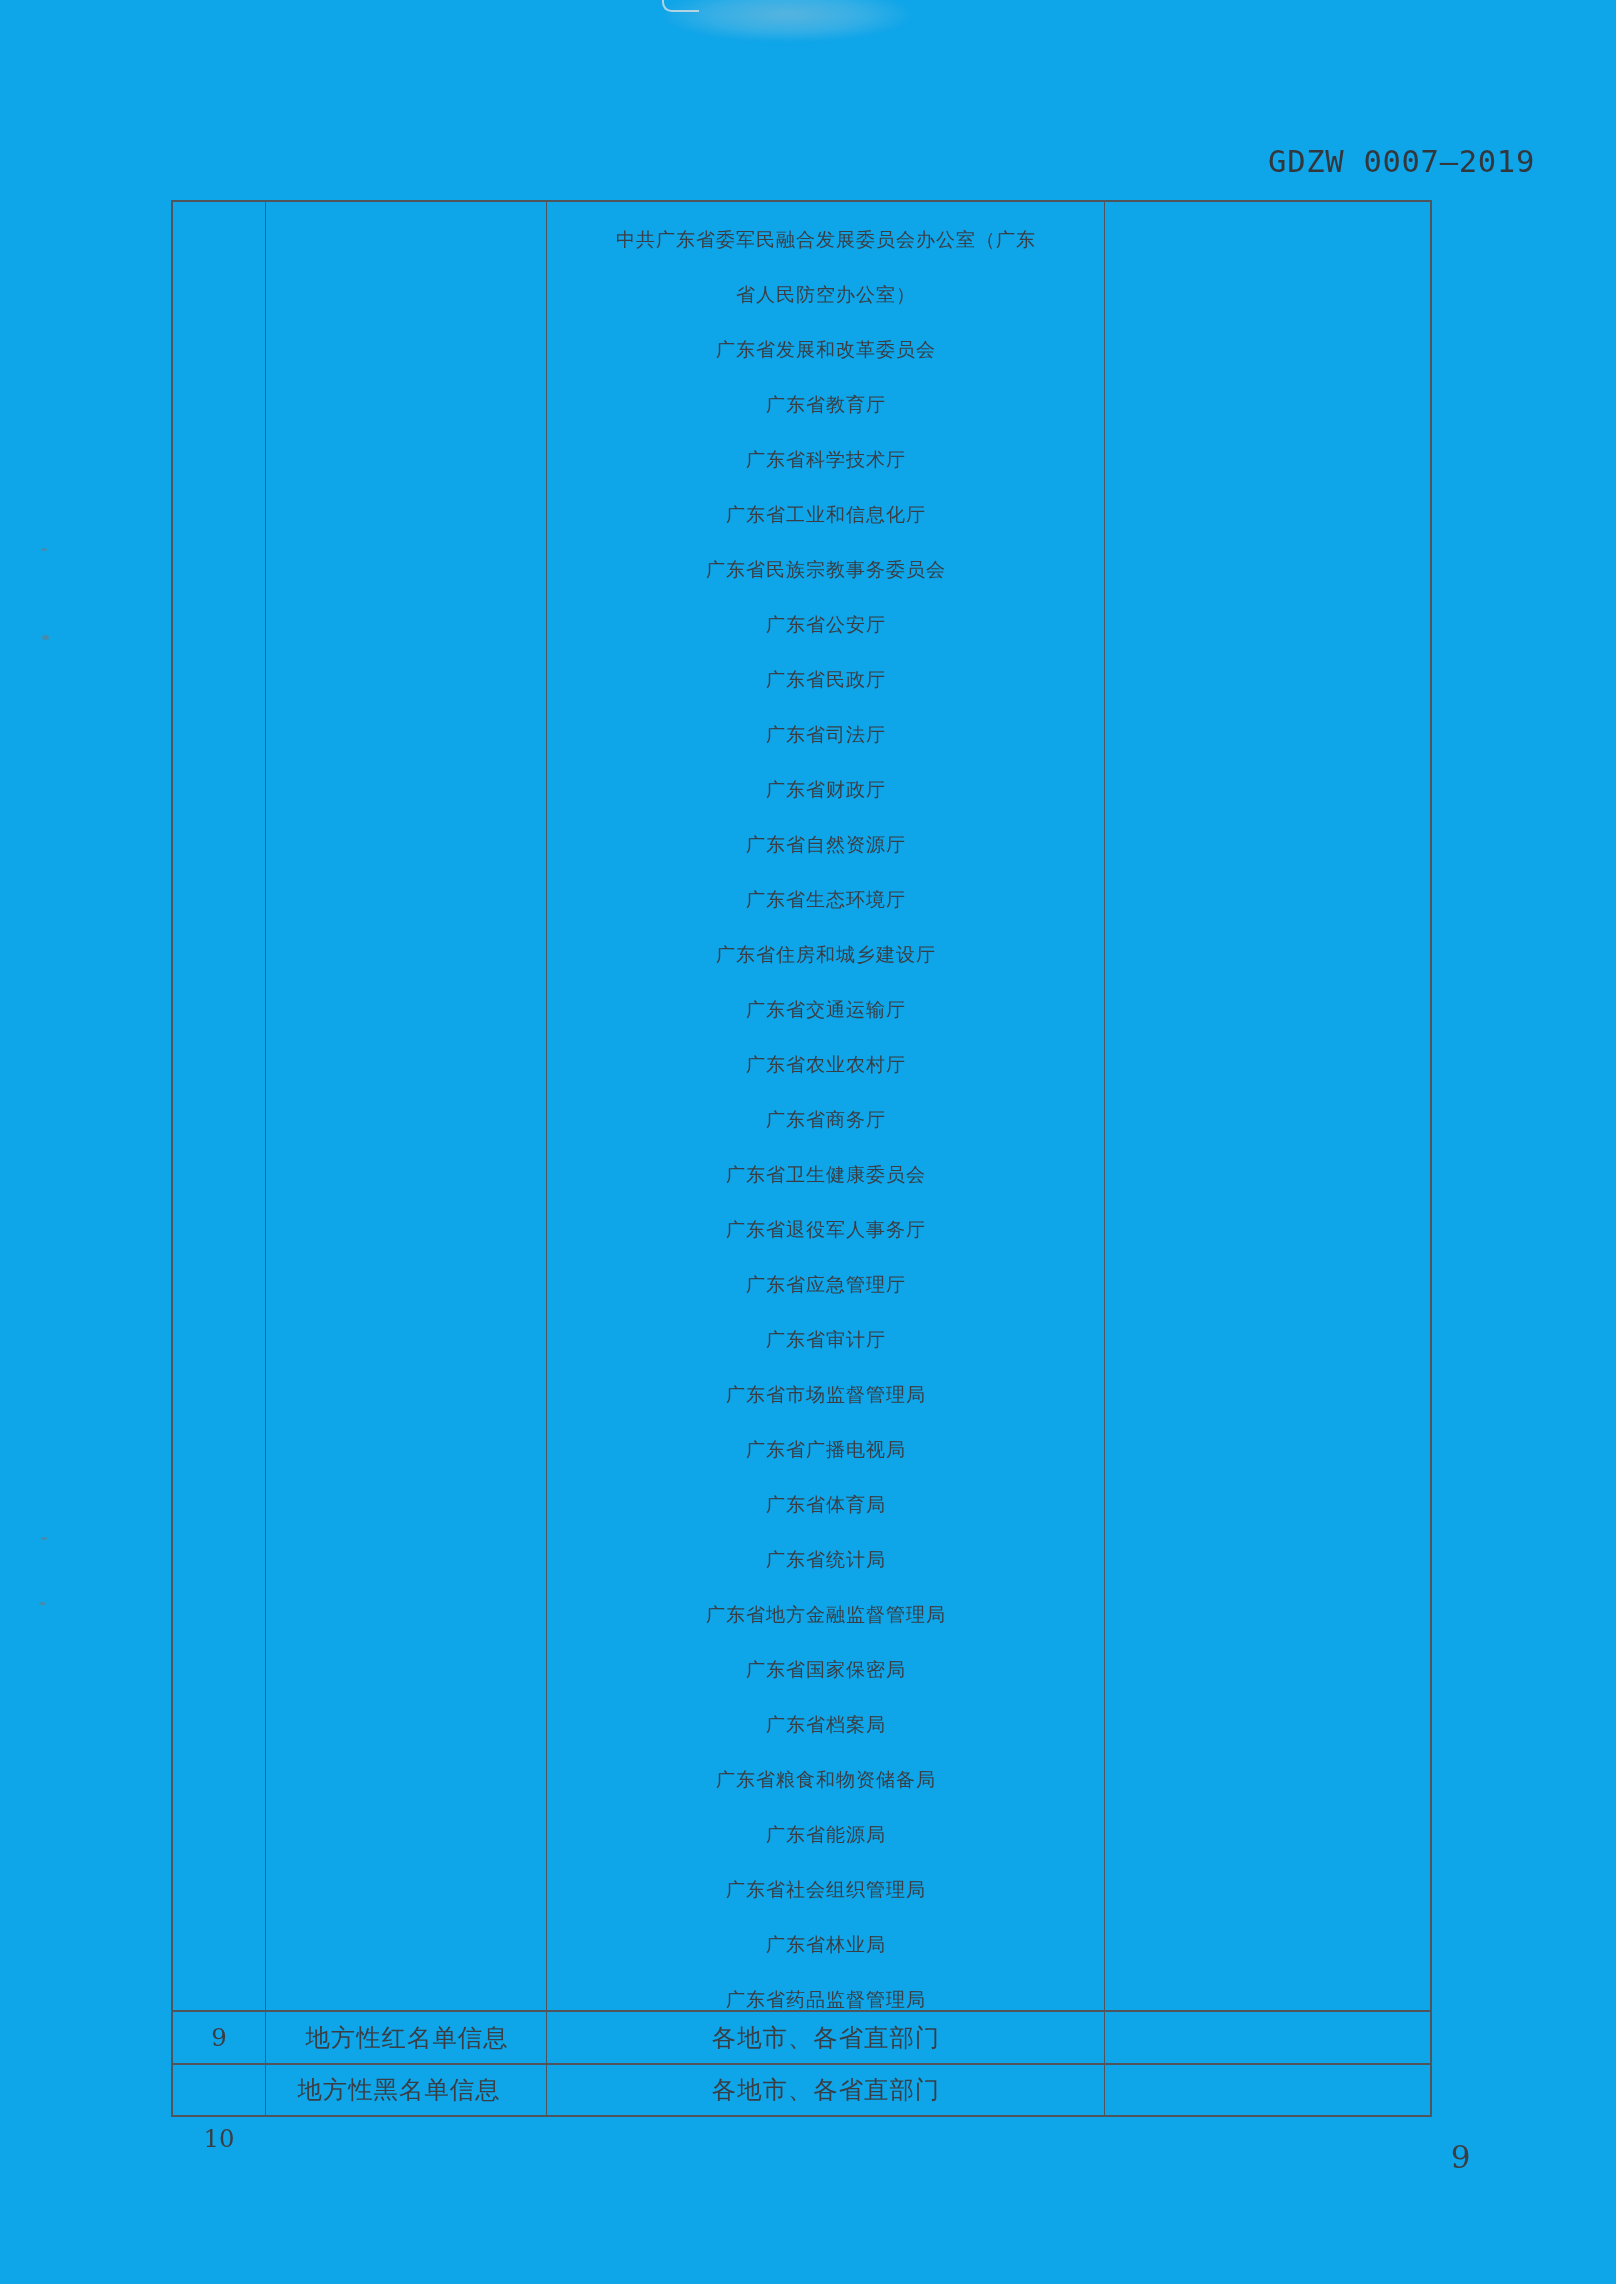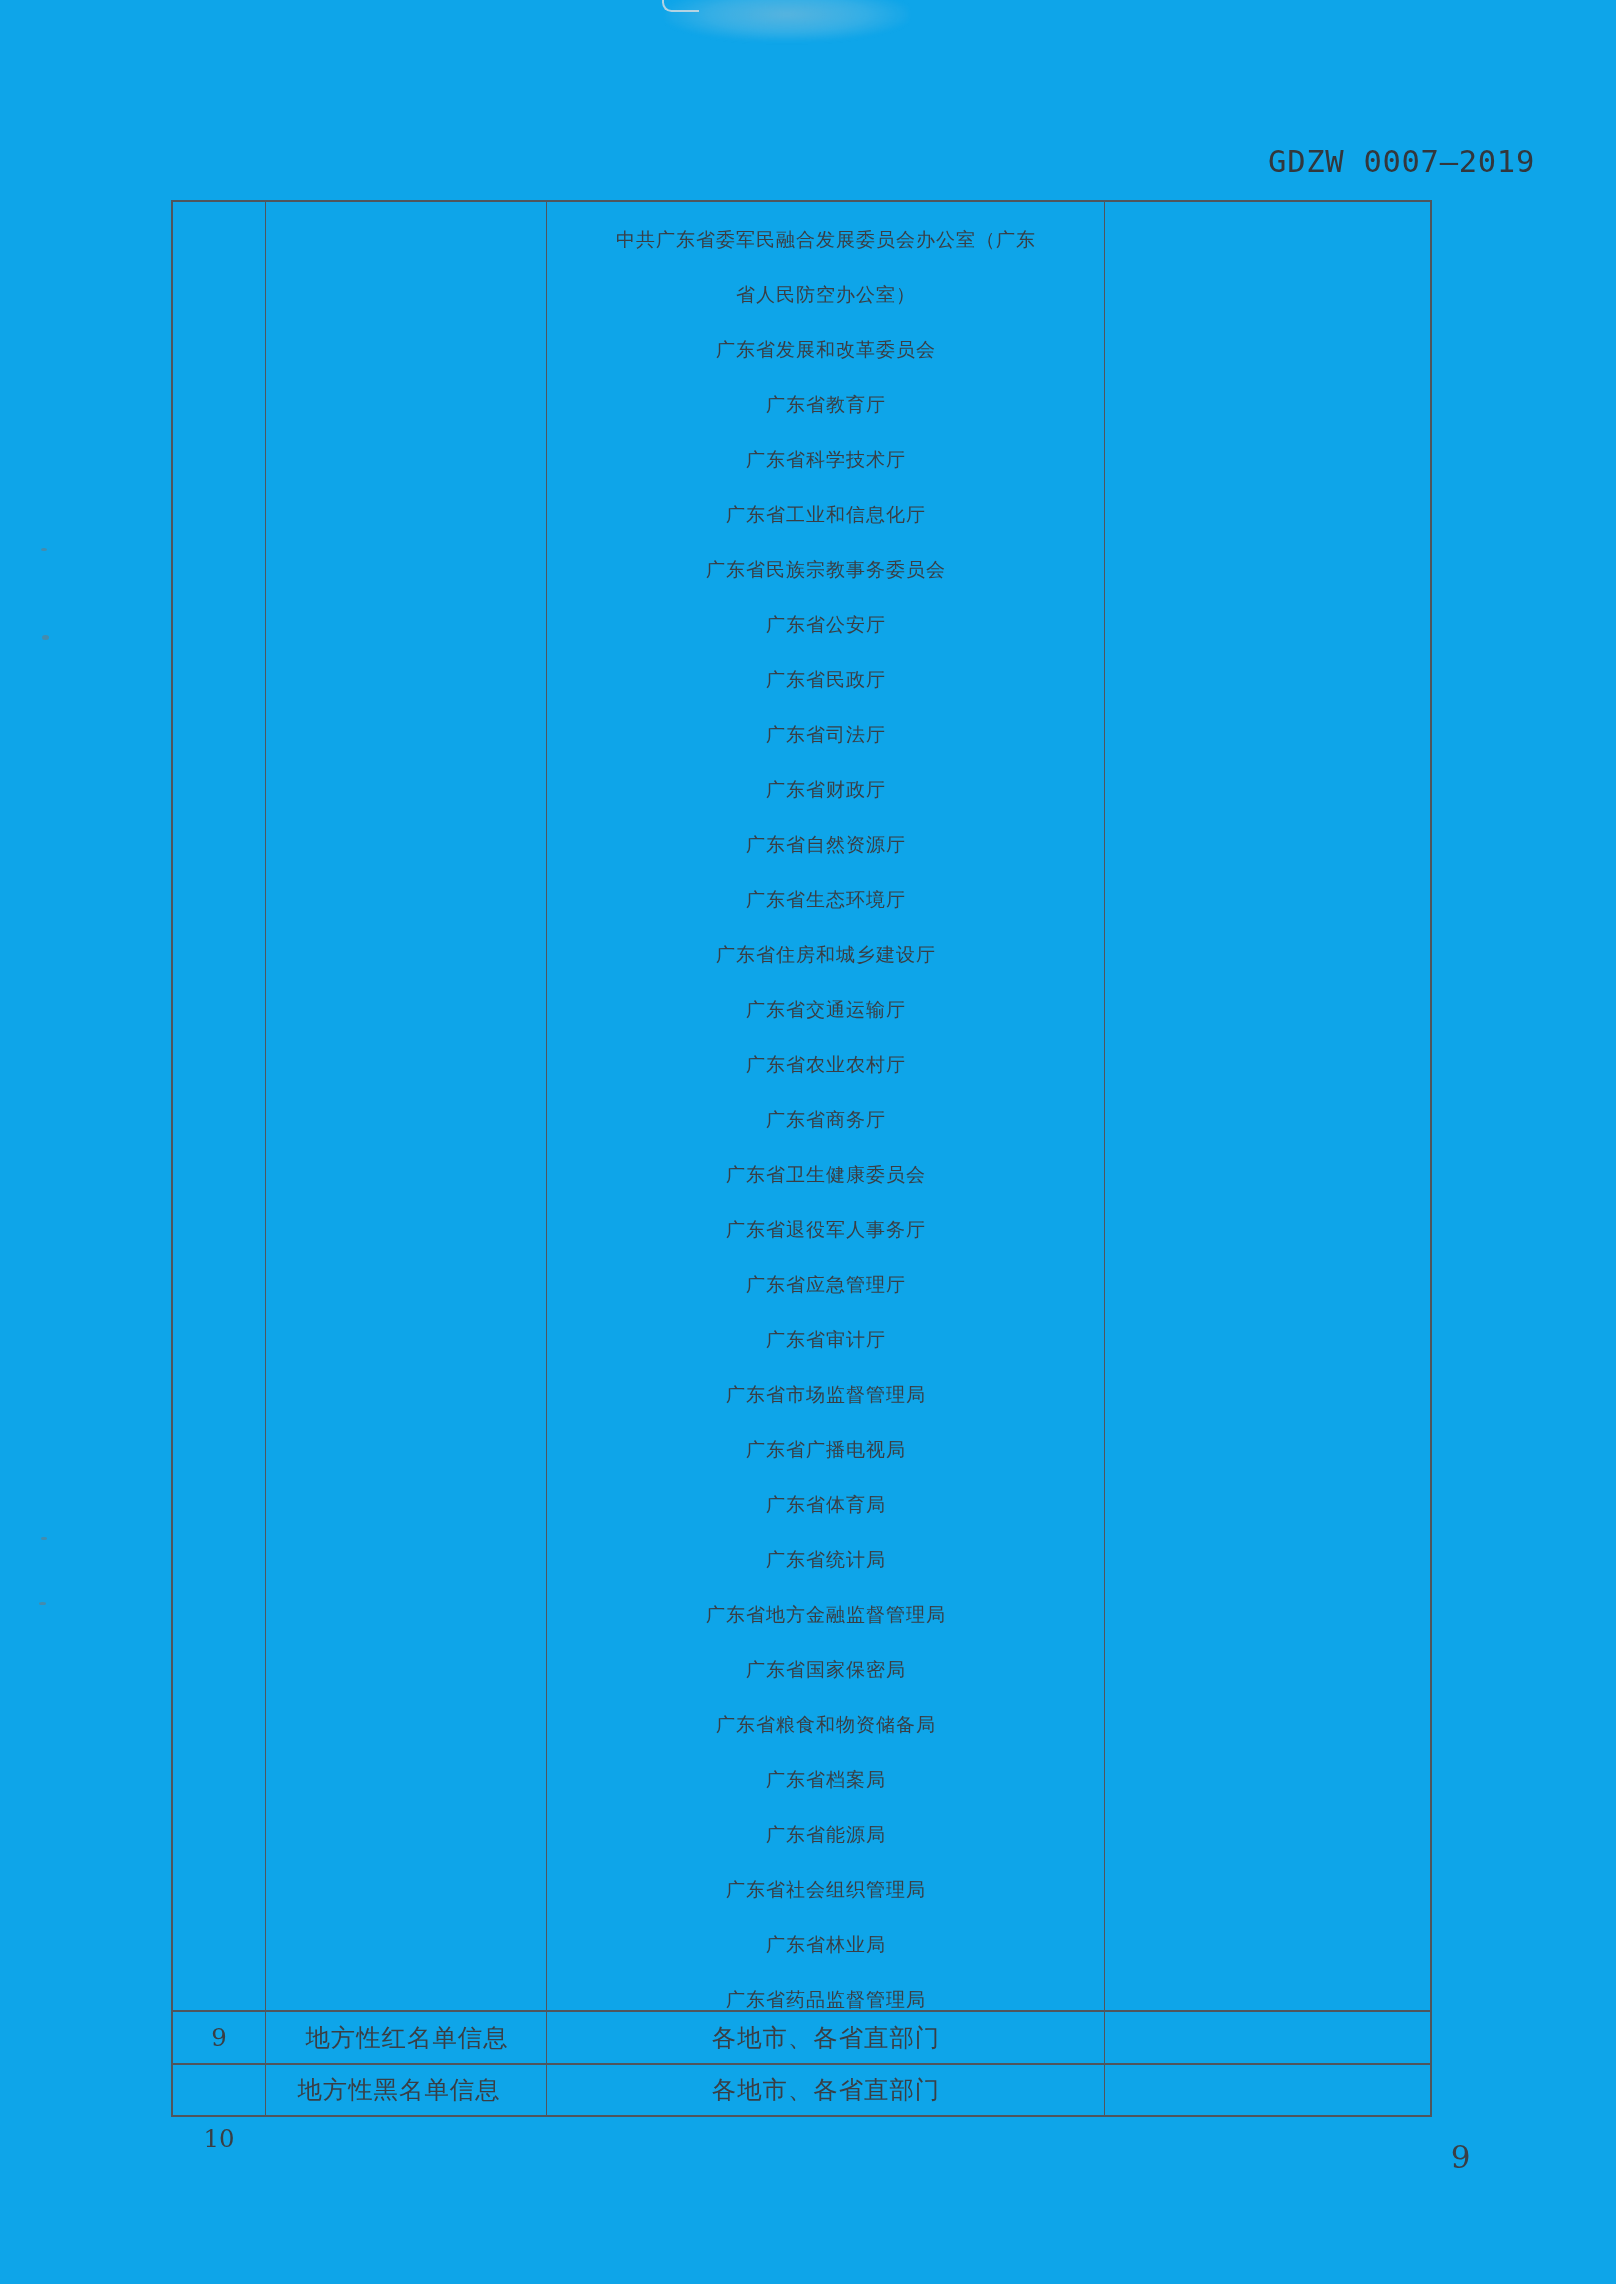--- a/index.html
+++ b/index.html
@@ -162,22 +162,22 @@
         <div class="dept-item">广东省卫生健康委员会</div>
         <div class="dept-item">广东省退役军人事务厅</div>
         <div class="dept-item">广东省应急管理厅</div>
         <div class="dept-item">广东省审计厅</div>
         <div class="dept-item">广东省市场监督管理局</div>
         <div class="dept-item">广东省广播电视局</div>
         <div class="dept-item">广东省体育局</div>
         <div class="dept-item">广东省统计局</div>
         <div class="dept-item">广东省地方金融监督管理局</div>
         <div class="dept-item">广东省国家保密局</div>
+        <div class="dept-item">广东省档案局</div>
         <div class="dept-item">广东省粮食和物资储备局</div>
-        <div class="dept-item">广东省档案局</div>
         <div class="dept-item">广东省能源局</div>
         <div class="dept-item">广东省社会组织管理局</div>
         <div class="dept-item">广东省林业局</div>
         <div class="dept-item">广东省药品监督管理局</div>
       </div>
 
     <div class="cell" style="left:932px; top:0; width:328px; height:1808px;"></div>
 
     <div class="cell serial-cell" style="left:0; top:1810px; width:92px; height:51px;">9</div>
     <div class="cell" style="left:94px; top:1810px; width:280px; height:51px;">地方性红名单信息</div>

